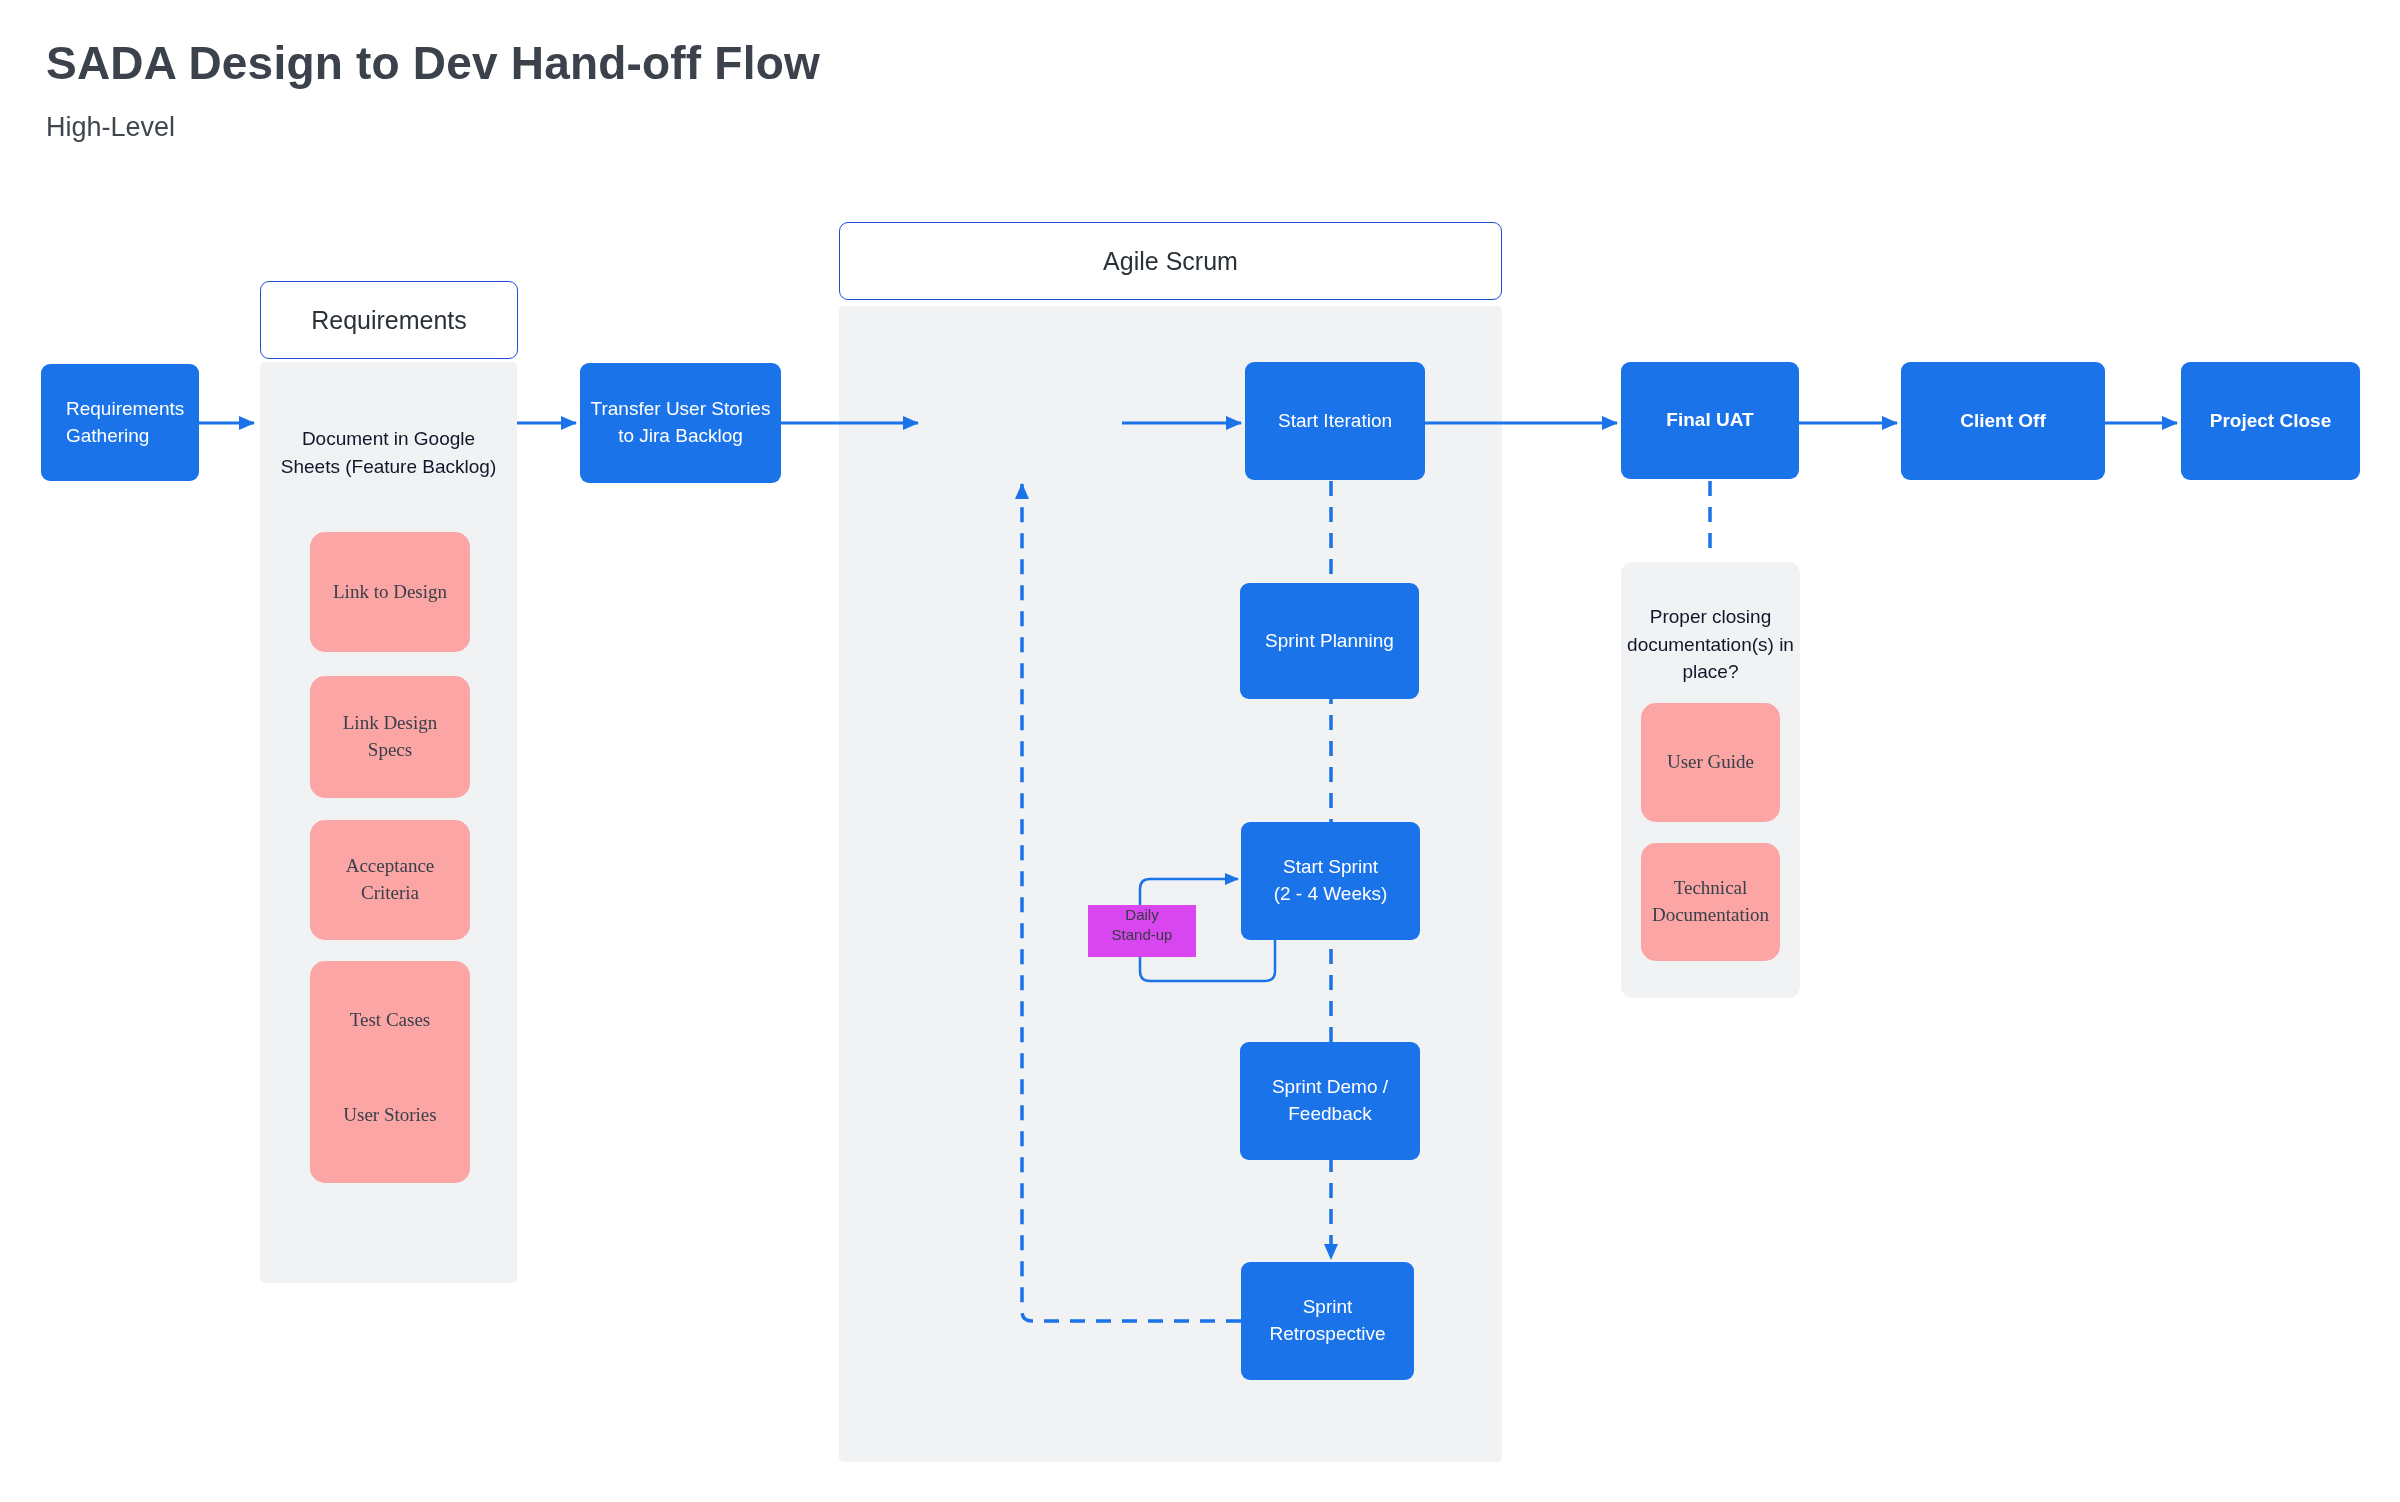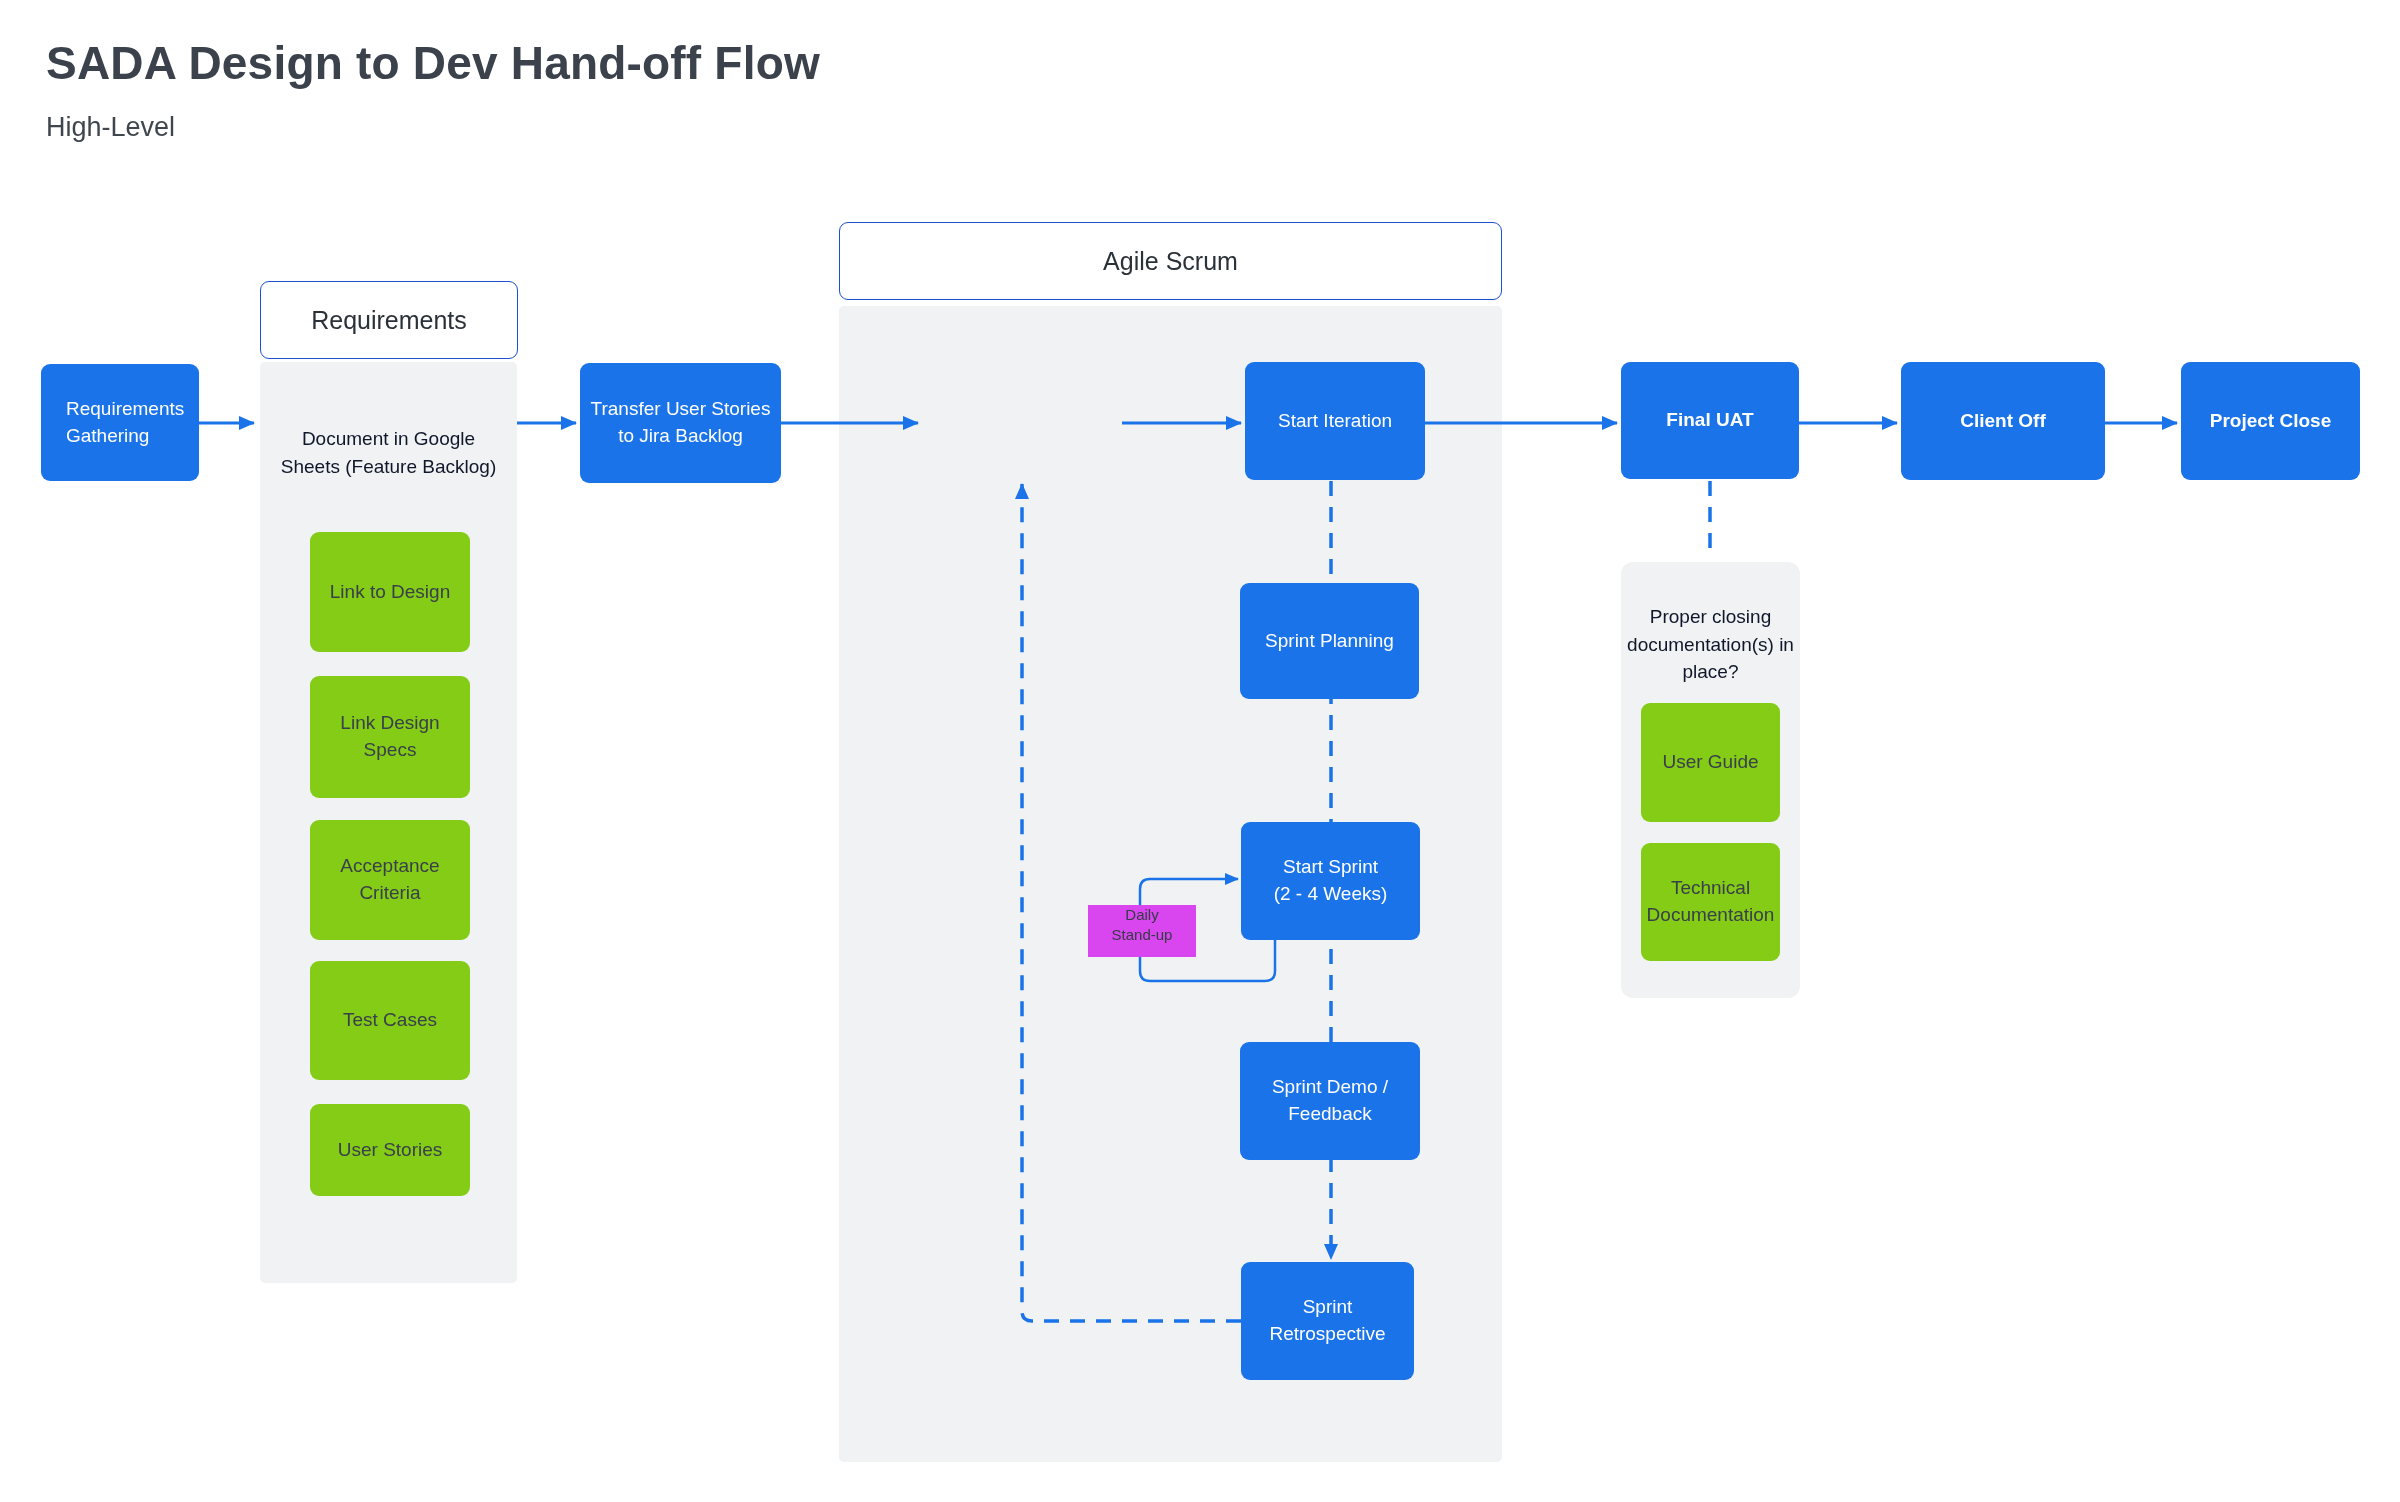--- a/index.html
+++ b/index.html
@@ -28,23 +28,23 @@
   .node{
     background:#1a73e8;color:#ffffff;border-radius:9px;z-index:3;
     display:flex;flex-direction:column;align-items:center;justify-content:center;
     text-align:center;font-size:19px;line-height:1.4;
   }
   .node--left{align-items:flex-start;text-align:left;padding-left:25px;padding-right:10px;}
   .node--bold{font-weight:bold;}
 
   
   .card{
-    background:#84cc16;border-radius:9px;z-index:3;
+    background:#fca5a5;border-radius:15px;z-index:3;
     display:flex;flex-direction:column;align-items:center;justify-content:center;
-    text-align:center;font-size:19px;line-height:1.4;color:#39404a;
+    text-align:center;font-size:19px;line-height:1.4;color:#39404a;font-family:Liberation Serif, serif;
   }
 
   .note{z-index:3;text-align:center;font-size:19px;line-height:1.45;color:#0f172a;}
   .standup-label{
     z-index:4;background:#d946ef;text-align:center;
     font-size:15px;line-height:1.35;color:#343b44;
   }
 
   .line{display:block;}
 
@@ -156,21 +156,21 @@
       <span class="line">Link Design</span>
       <span class="line">Specs</span>
     </div>
   <div class="abs card" style="left:310px;top:820px;width:160px;height:120px;">
       <span class="line">Acceptance</span>
       <span class="line">Criteria</span>
     </div>
   <div class="abs card" style="left:310px;top:961px;width:160px;height:119px;">
       <span class="line">Test Cases</span>
     </div>
-  <div class="abs card" style="left:310px;top:1104px;width:160px;height:92px;">
+  <div class="abs card" style="left:310px;top:1047px;width:160px;height:136px;">
       <span class="line">User Stories</span>
     </div>
 
   <div class="abs standup-label" style="left:1088px;top:905px;width:108px;height:52px;">
       <span class="line">Daily</span>
       <span class="line">Stand-up</span>
     </div>
 
   <div class="abs note" style="left:1627px;top:603px;width:167px;">
       <span class="line">Proper closing</span>

